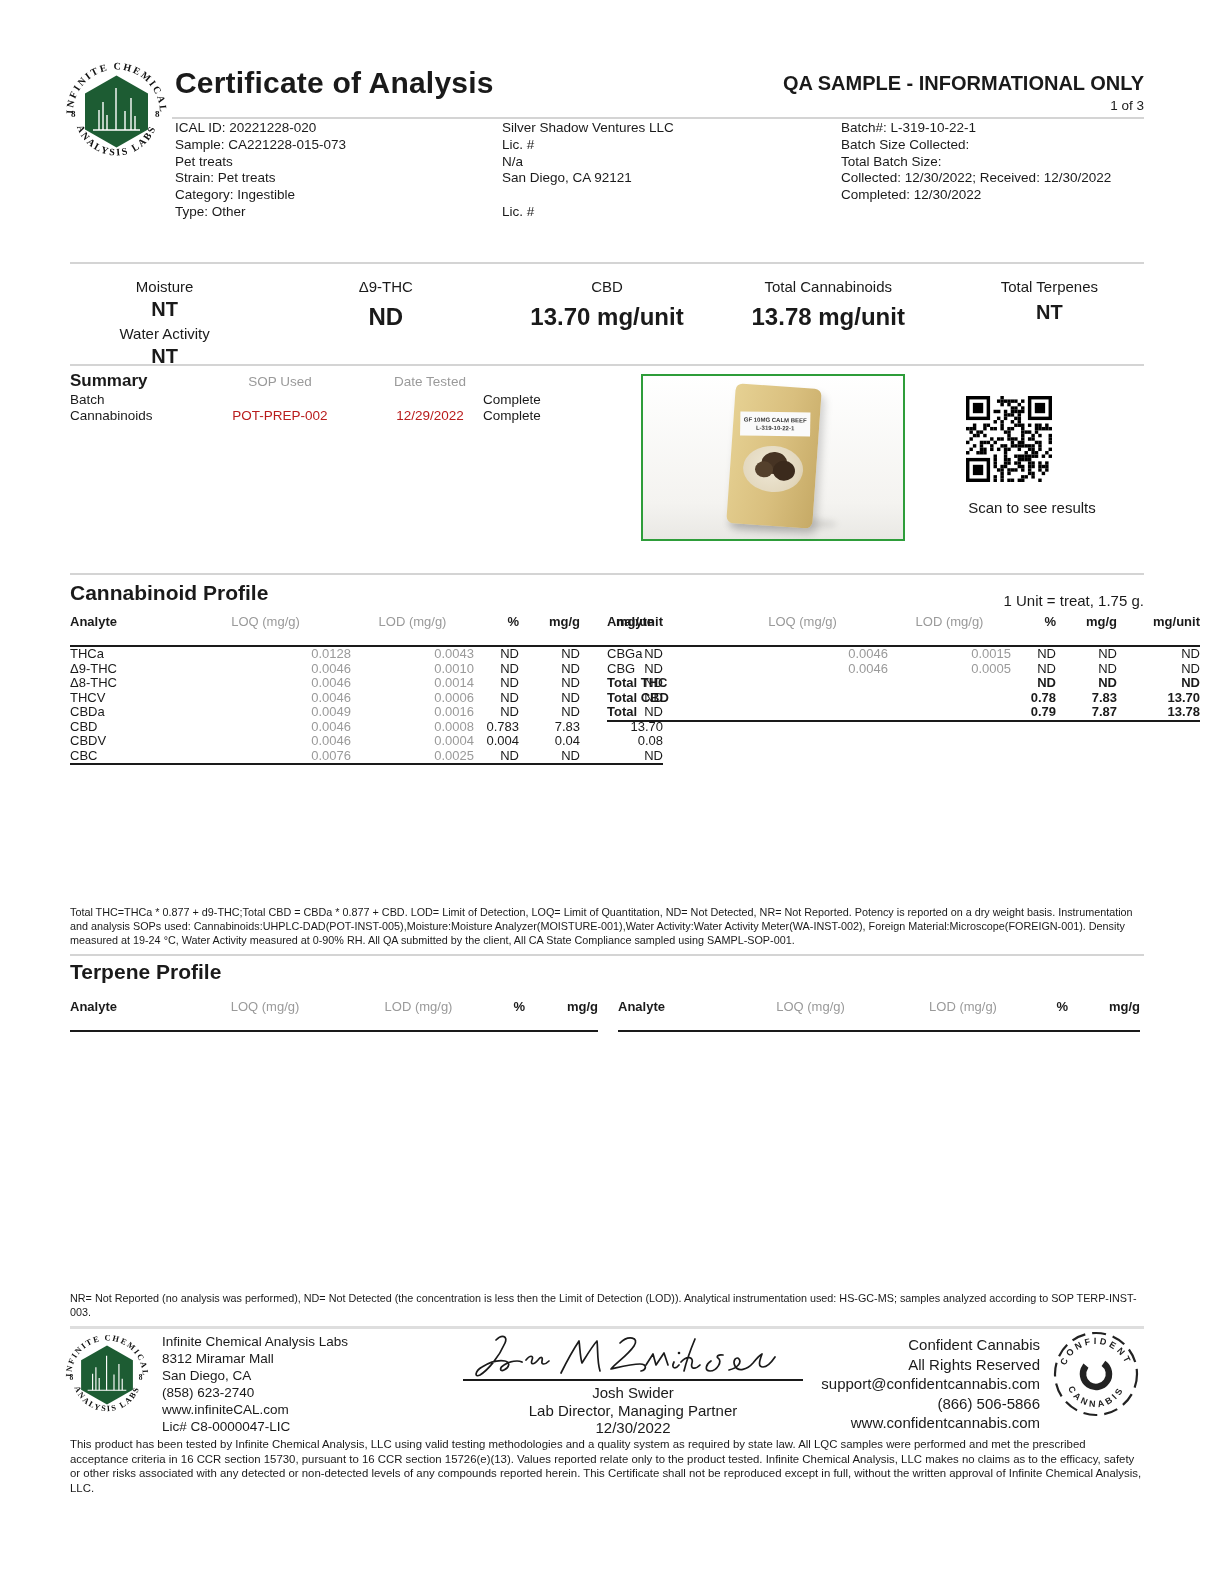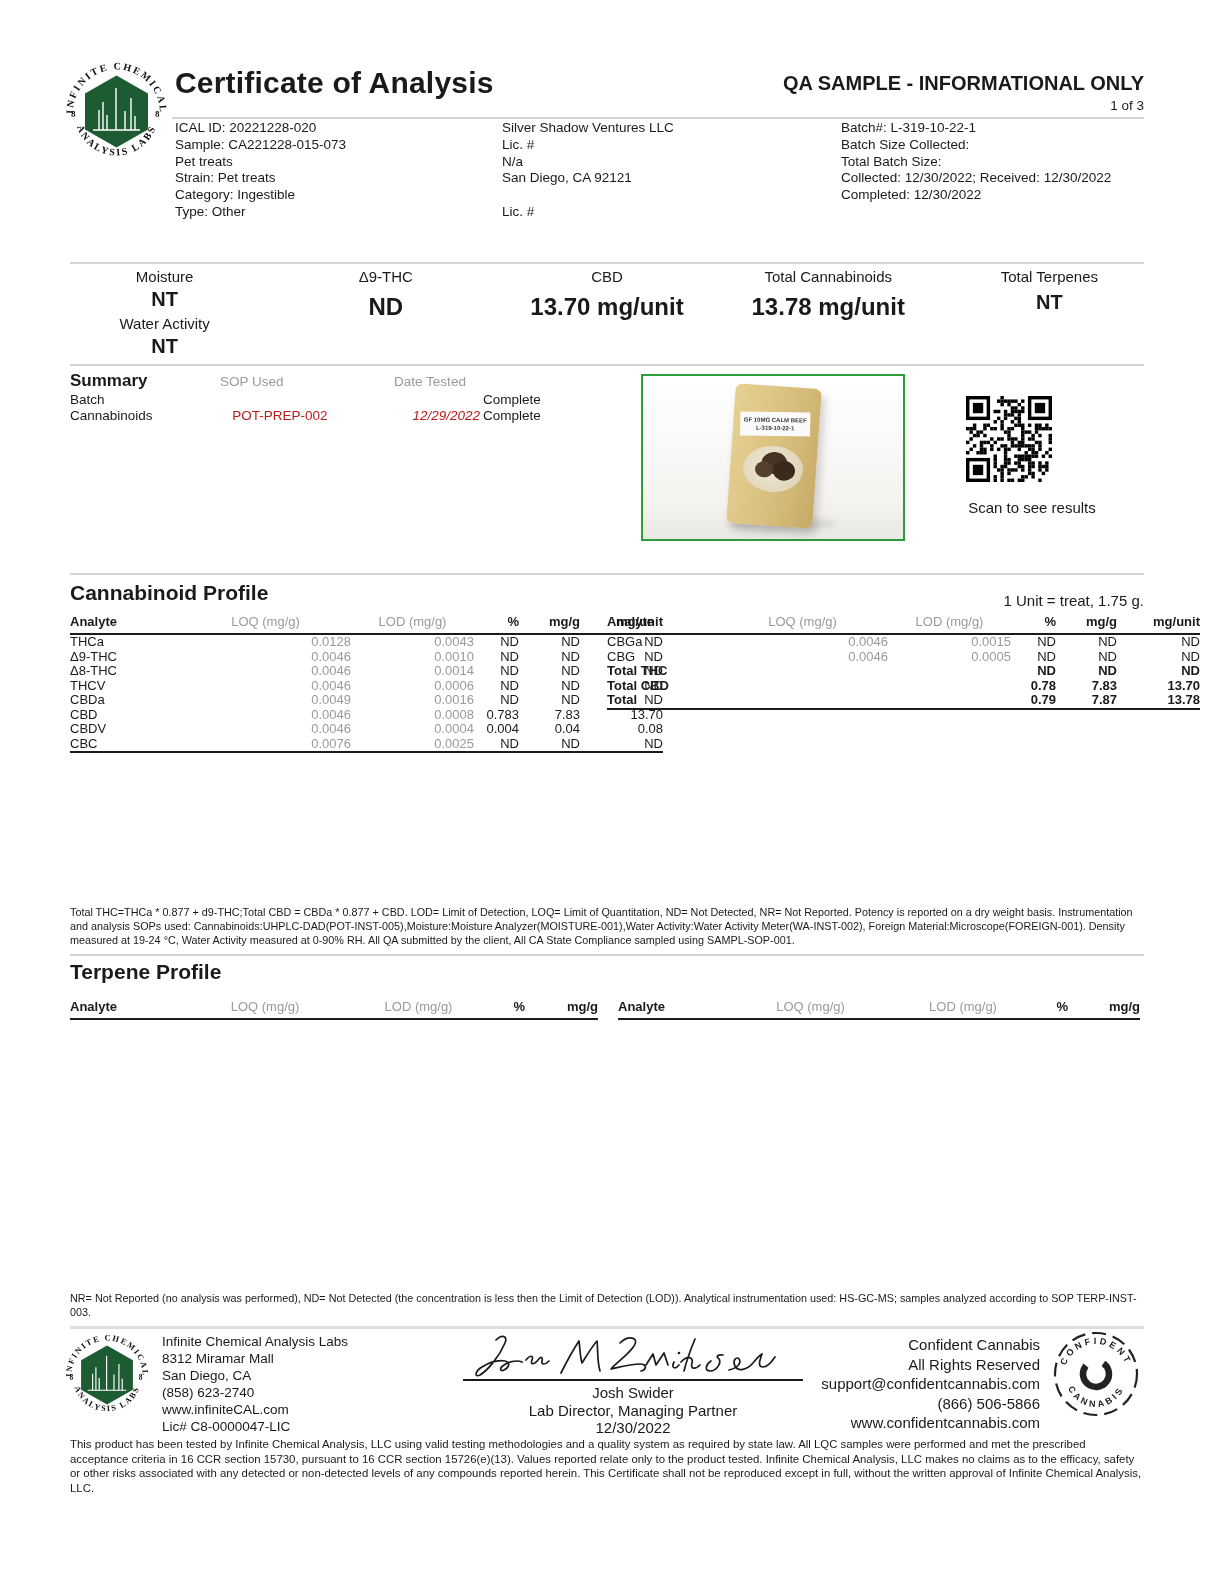--- a/index.html
+++ b/index.html
@@ -10,21 +10,21 @@
   .gray{color:#b91c1c;}
 
   
   .doc-title{left:175px;top:66px;font-size:30px;font-weight:bold;letter-spacing:.2px;}
   .qa-banner{right:70px;top:72px;font-size:20px;font-weight:bold;}
   .page-num{right:70px;top:98px;font-size:13.5px;}
   .info-col{font-size:13.5px;line-height:16.8px;}
   .iline{height:16.8px;white-space:nowrap;}
 
   
-  .results{left:70px;top:264px;width:1074px;display:flex;gap:32px;}
+  .results{left:70px;top:274px;width:1074px;display:flex;gap:32px;}
   .rescol{width:20%;text-align:center;}
   .reslabel{font-size:15px;margin-top:4px;}
   .resval-sm{font-size:20px;font-weight:bold;margin-top:3px;}
   .resval-lg{font-size:24px;font-weight:bold;margin-top:8px;}
 
   
   .sum-title{left:70px;top:371px;font-size:17px;font-weight:bold;}
   .sum-h{font-size:13.5px;color:#9a9a9a;}
   .sum-c{font-size:13.5px;white-space:nowrap;}
 
@@ -41,21 +41,21 @@
          background:radial-gradient(circle at 45% 45%, #efe8d6 0%, #e2d7bd 70%, #d4c49b 100%);overflow:hidden;}
   .treat{position:absolute;border-radius:50%;background:#463323;}
   .qr-caption{left:932px;top:499px;width:200px;text-align:center;font-size:15px;}
 
   
   .sec-title{font-size:21px;font-weight:bold;}
   .unit-note{right:70px;top:592px;font-size:15px;}
 
   
   table.an{border-collapse:collapse;table-layout:fixed;font-size:13px;}
-  table.an th{font-size:13px;padding:0 0 4px 0;border-bottom:2px solid #1a1a1a;white-space:nowrap;}
+  table.an th{font-size:13px;padding:0 0 16px 0;border-bottom:2px solid #1a1a1a;white-space:nowrap;}
   table.an td{padding:0;height:14.5px;line-height:14.5px;white-space:nowrap;}
   table.an .num{text-align:right;}
   table.an th.ghead{color:#9a9a9a;font-weight:normal;text-align:center;}
   table.an th.lft{text-align:left;}
   table.an tbody tr:last-child td{border-bottom:2px solid #1a1a1a;}
   tr.bold-row td{font-weight:bold;}
   .gcell{color:#9a9a9a;}
 
   .footnote{font-size:10.8px;line-height:14px;color:#1a1a1a;}
 
@@ -155,31 +155,31 @@
     </div>
     <div class="rescol">
       <div class="reslabel">Total Terpenes</div>
       <div class="resval-sm" style="margin-top:6px;">NT</div>
     </div>
   </div>
 
   <div class="hline" style="left:70px;right:70px;top:364px;height:1.5px;"></div>
 
   <div class="abs sum-title">Summary</div>
-  <div class="abs sum-h" style="left:220px;top:374px;width:120px;">SOP Used</div>
+  <div class="abs sum-h" style="left:220px;top:374px;width:120px;text-align:center;">SOP Used</div>
   <div class="abs sum-h" style="left:380px;top:374px;width:100px;text-align:center;">Date Tested</div>
 
   <div class="abs sum-c" style="left:70px;top:392px;">Batch</div>
   <div class="abs sum-c gray" style="left:220px;top:392px;width:120px;text-align:center;"></div>
   <div class="abs sum-c gray" style="left:380px;top:392px;width:100px;text-align:center;"></div>
   <div class="abs sum-c" style="left:483px;top:392px;">Complete</div>
 
   <div class="abs sum-c" style="left:70px;top:408px;">Cannabinoids</div>
   <div class="abs sum-c gray" style="left:220px;top:408px;width:120px;text-align:center;">POT-PREP-002</div>
-  <div class="abs sum-c gray" style="left:380px;top:408px;width:100px;text-align:right;font-style:italic;">12/29/2022</div>
+  <div class="abs sum-c gray" style="left:380px;top:408px;width:100px;text-align:center;">12/29/2022</div>
   <div class="abs sum-c" style="left:483px;top:408px;">Complete</div>
 
   <div class="abs photo-box">
     <div style="position:absolute;left:84px;top:142px;width:110px;height:12px;border-radius:50%;background:rgba(0,0,0,.10);filter:blur(3px);"></div>
     <div class="pouch">
       <div class="pouch-label">
         <div>GF 10MG CALM BEEF</div>
         <div>L-319-10-22-1</div>
       </div>
       <div class="pouch-window">

